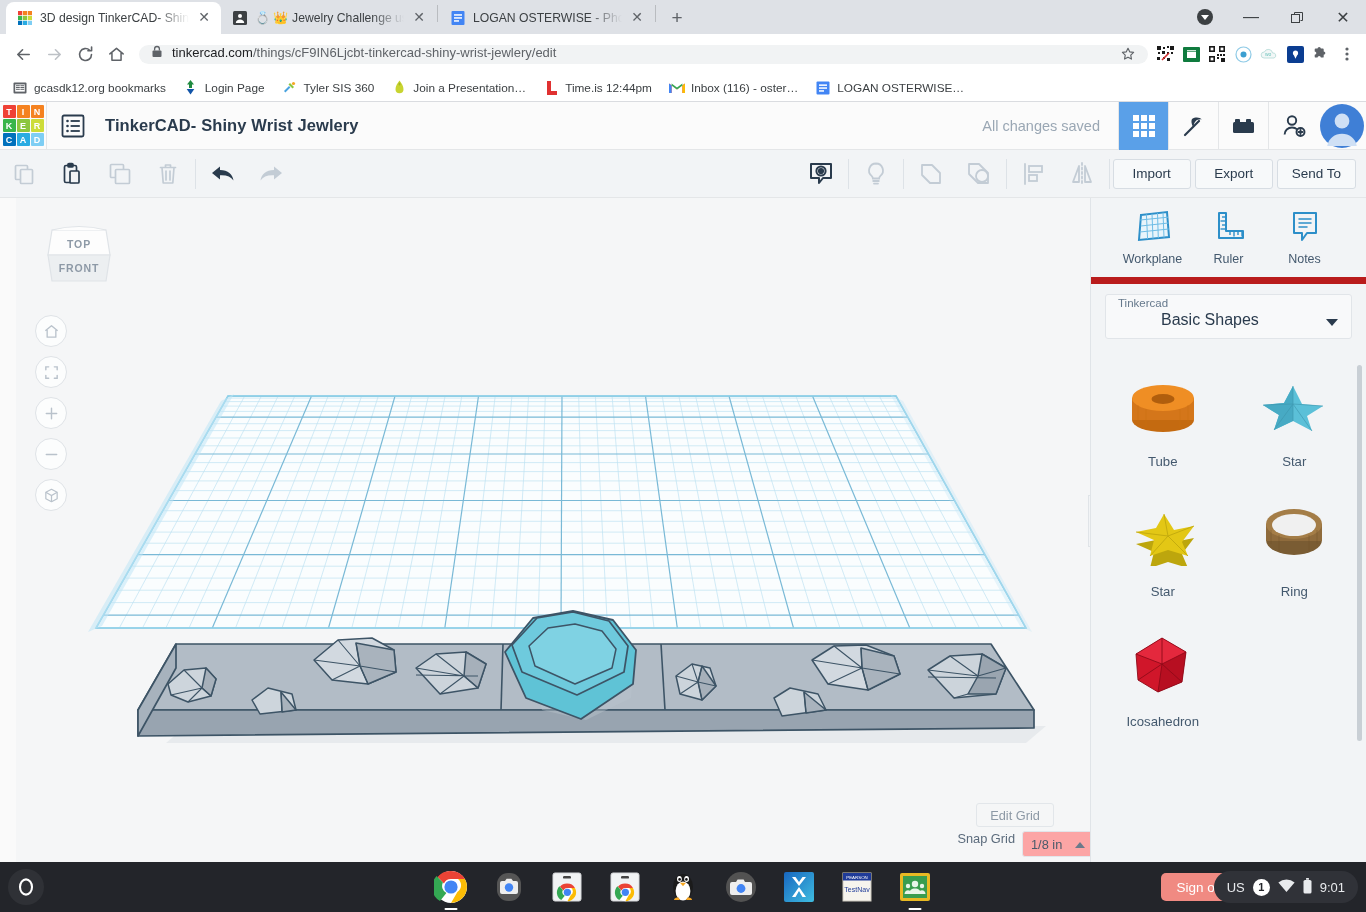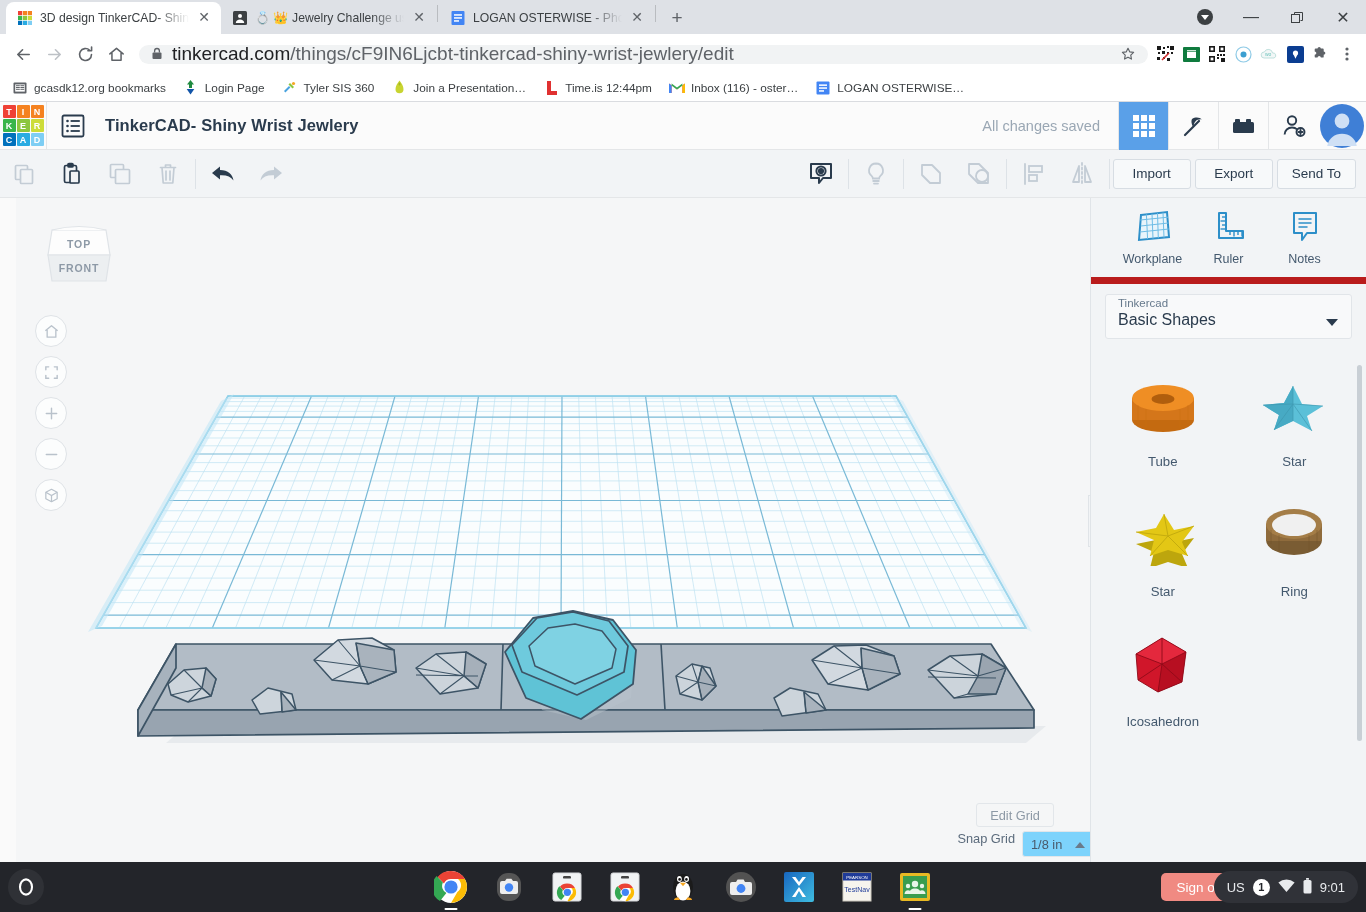--- a/index.html
+++ b/index.html
@@ -39,22 +39,22 @@
   .caret-circle { width:16px;height:16px;border-radius:50%;background:#3c4043;display:flex;align-items:center;justify-content:center; }
   .caret-circle::after{content:"";border-left:4px solid transparent;border-right:4px solid transparent;border-top:5px solid #fff;margin-top:1px;}
 
   
   .navbar { height:40px; background:#fff; display:flex; align-items:center; padding:0 8px; gap:1px; }
   .navbtn { width:30px; height:30px; border-radius:50%; display:flex; align-items:center; justify-content:center;
             color:#5f6368; flex:0 0 auto; }
   .navbtn.dim { color:#bdc1c6; }
   .omnibox {
     flex:1 1 auto; height:19px; background:#f1f3f4; border-radius:14px;
-    display:flex; align-items:center; padding:0 12px; margin:0 7px; gap:9px;
-    font-size:19px; color:#5f6368; min-width:0;
+    display:flex; padding:0 12px; margin:0 7px; gap:9px;
+    font-size:13px; color:#5f6368; min-width:0;
   }
   .omnibox .url-strong { color:#202124; }
   .omni-icons { display:flex; align-items:center; gap:4px; margin-left:auto; }
   .ext-icons { display:flex; align-items:center; gap:8px; padding-right:2px; }
   .ext-ico { width:18px; height:18px; flex:0 0 18px; display:flex; align-items:center; justify-content:center; }
 
   
   .bookmarks { height:28px; background:#fff; display:flex; align-items:center; padding:0 12px; gap:17px;
                font-size:11.8px; color:#3c4043; border-bottom:1px solid #dadce0; }
   .bm { display:flex; align-items:center; gap:6px; white-space:nowrap; }
@@ -99,34 +99,34 @@
 
   .panel-handle { position:absolute; right:0; top:297px; width:18px; height:52px; background:#f2f4f6;
                   border:1px solid #e0e4e8; border-right:none; display:flex; align-items:center; justify-content:center;
                   font-size:19px; color:#333; }
 
   .editgrid { position:absolute; right:52px; bottom:35px; height:24px; padding:0 13px; background:#f5f6f7;
               border:1px solid #e2e6ea; border-radius:3px; font-size:12.8px; color:#8d99a6;
               display:flex; align-items:center; }
   .snaprow { position:absolute; right:12px; bottom:5px; display:flex; align-items:flex-start; gap:7px; }
   .snaplabel { font-size:12.8px; color:#5b6b7c; }
-  .snapsel { height:26px; min-width:72px; padding:0 8px; background:#7dd3fc; border:1px solid #e2e6ea; border-radius:3px;
+  .snapsel { height:26px; min-width:72px; padding:0 8px; background:#fca5a5; border:1px solid #e2e6ea; border-radius:3px;
              display:flex; align-items:center; justify-content:space-between; gap:9px; font-size:12.8px; color:#4a5a6a; }
 
   
   .shapepanel { position:absolute; right:0; top:0; width:276px; height:664px; background:#f2f4f6;
                 border-left:1px solid #e0e4e8; display:flex; flex-direction:column; }
   .sp-tools { display:flex; height:86px; align-items:center; justify-content:center; padding:0 8px;
               border-bottom:7px solid #b91c1c; }
   .sp-tool { display:flex; flex-direction:column; align-items:center; gap:7px; width:76px; }
   .sp-tool .lbl { font-size:12.5px; color:#44596e; }
   .sp-select-wrap { padding:10px 14px 8px 14px; }
   .sp-select { border:1px solid #e1e5e9; background:#f8f9fa; border-radius:3px; padding:2px 12px 9px 12px; position:relative; }
   .sp-select .kicker { font-size:11.5px; color:#66798c; margin-bottom:2px; }
-  .sp-select .value { font-size:16px; color:#2a3b4d; }
+  .sp-select .value { font-size:16px; color:#2a3b4d;margin-left:43px; }
   .sp-caret { position:absolute; right:13px; top:24px; width:0;height:0;
               border-left:6px solid transparent;border-right:6px solid transparent;border-top:7px solid #2a3b4d; }
   .sp-grid { flex:1 1 auto; position:relative; padding:22px 6px 0 6px; overflow:hidden; }
   .sp-items { display:grid; grid-template-columns:1fr 1fr; row-gap:30px; }
   .sp-item { display:flex; flex-direction:column; align-items:center; gap:13px; }
   .sp-item .shape-thumb { width:90px; height:72px; display:flex; align-items:center; justify-content:center; }
   .sp-item .name { font-size:13.2px; color:#44596e; }
   .sp-scroll { position:absolute; right:4px; top:18px; width:5px; height:376px; background:#c9cfd5; border-radius:3px; }
 
   

